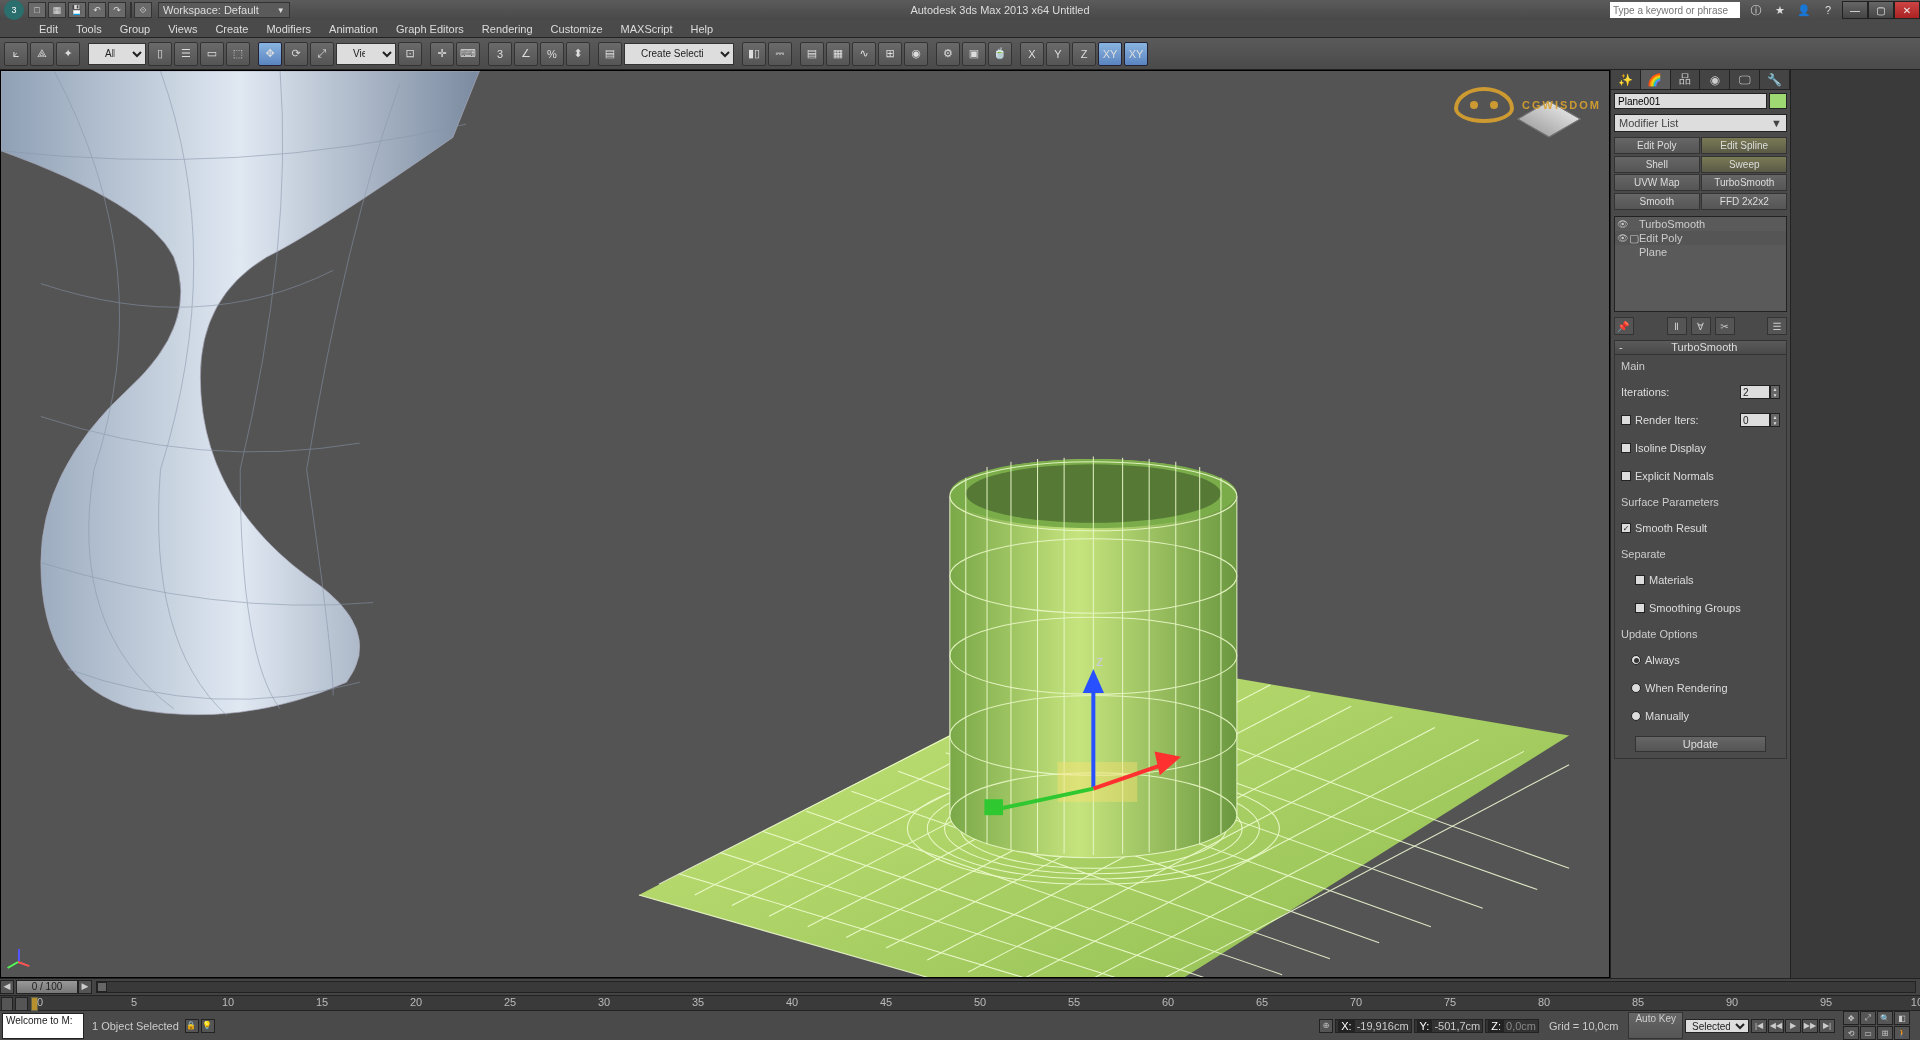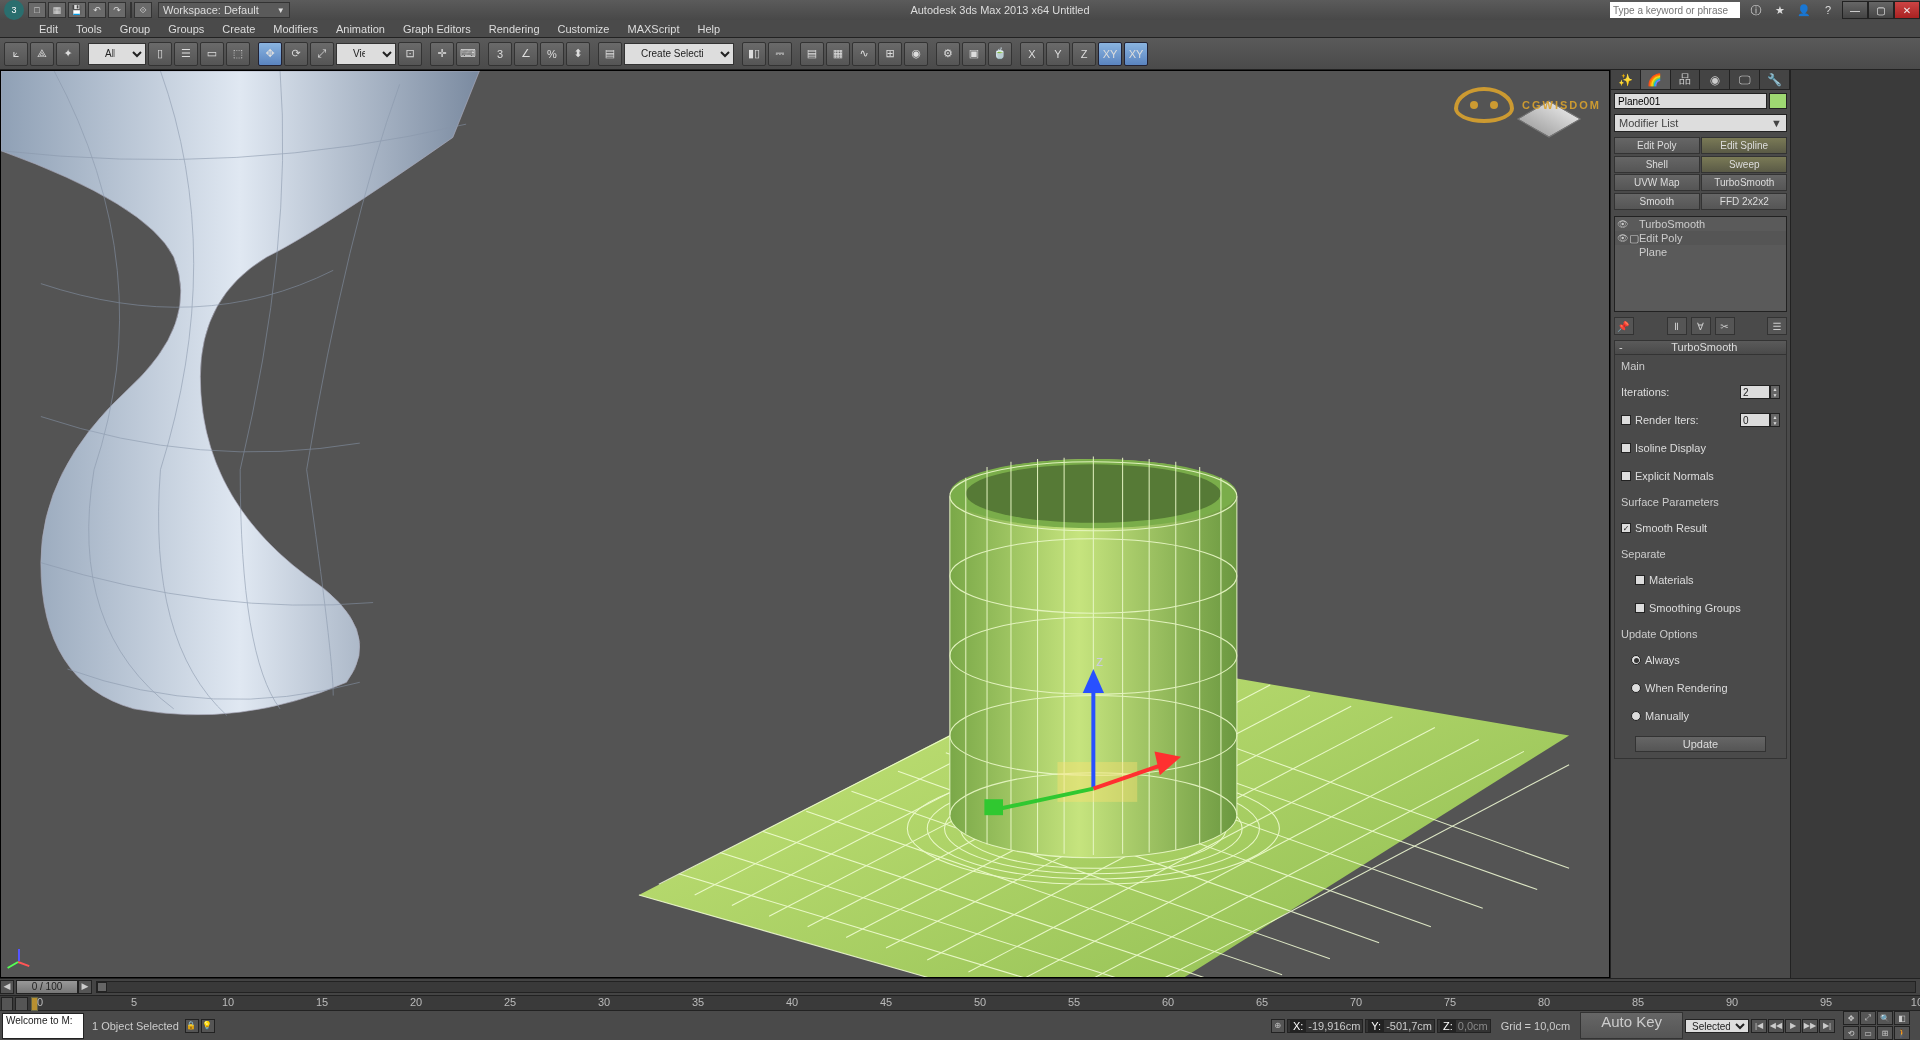--- a/index.html
+++ b/index.html
@@ -100,21 +100,21 @@
 .st-mid{flex:1;display:flex;flex-direction:column;}
 .st-line{height:14px;display:flex;align-items:center;padding:0 6px;font-size:10px;color:#ccc;}
 .st-coords{display:flex;align-items:center;gap:2px;margin-left:auto;margin-right:6px;}
 .coord-box{display:flex;align-items:center;background:#333;border:1px solid #222;height:14px;padding:0 2px;font-size:10px;}
 .coord-box span.lbl{color:#fff;background:#222;padding:0 3px;margin-right:2px;}
 .coord-box.dis{color:#888;}
 .grid-lbl{margin-left:8px;}
 .lock-icons{display:flex;gap:2px;margin:0 6px;}
 .li{width:14px;height:14px;background:#555;border:1px solid #222;font-size:8px;display:flex;align-items:center;justify-content:center;}
 .right-ctrl{display:flex;align-items:center;gap:2px;margin-left:4px;margin-right:4px;}
-.rc-btn{height:27px;padding:0 20px;background:linear-gradient(#666,#555);border:1px solid #333;font-size:15px;}
+.rc-btn{height:27px;padding:0 6px;background:linear-gradient(#666,#555);border:1px solid #333;font-size:10px;}
 .rc-dd{width:64px;height:14px;background:#ddd;border:1px solid #222;color:#222;font-size:10px;padding:0 2px;}
 .play-btns{display:flex;gap:1px;}
 .pbtn{width:16px;height:14px;background:#555;border:1px solid #222;font-size:8px;display:flex;align-items:center;justify-content:center;}
 .nav-quad{display:grid;grid-template-columns:repeat(4,16px);grid-template-rows:repeat(2,14px);gap:1px;margin-left:6px;}
 .nq{background:#555;border:1px solid #222;font-size:8px;display:flex;align-items:center;justify-content:center;}
 
 
 .wm{position:absolute;top:16px;right:8px;color:#d9a22e;font-size:30px;font-weight:bold;letter-spacing:2px;font-family:Arial;opacity:.9;display:flex;align-items:center;}
 .wm .eye{width:60px;height:36px;border:4px solid #d9a22e;border-radius:50% 50% 50% 50%/60% 60% 40% 40%;margin-right:8px;position:relative;}
 .wm .eye::before,.wm .eye::after{content:"";position:absolute;width:8px;height:8px;background:#d9a22e;border-radius:50%;top:10px;}
@@ -149,21 +149,21 @@
     <div class="win-btn">—</div>
     <div class="win-btn">▢</div>
     <div class="win-btn win-close">✕</div>
   </div>
 </div>
 
 <div class="menubar">
   <div class="menu-item">Edit</div>
   <div class="menu-item">Tools</div>
   <div class="menu-item">Group</div>
-  <div class="menu-item">Groups</div>
+  <div class="menu-item">Views</div>
   <div class="menu-item">Create</div>
   <div class="menu-item">Modifiers</div>
   <div class="menu-item">Animation</div>
   <div class="menu-item">Graph Editors</div>
   <div class="menu-item">Rendering</div>
   <div class="menu-item">Customize</div>
   <div class="menu-item">MAXScript</div>
   <div class="menu-item">Help</div>
 </div>
 

